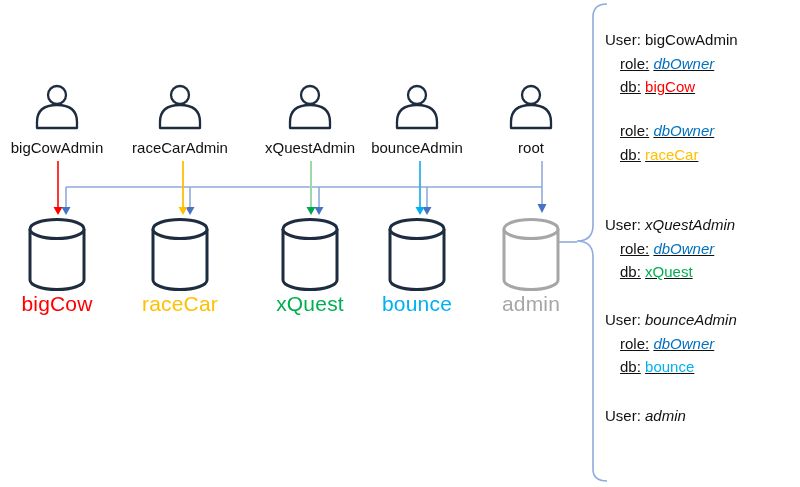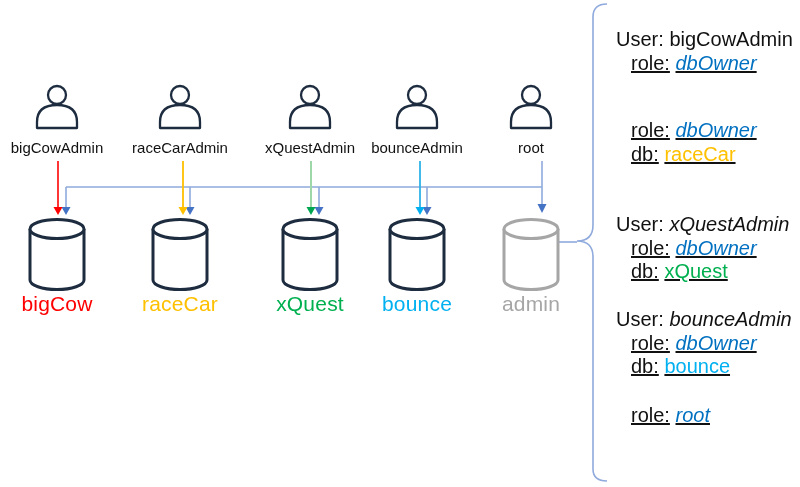--- a/index.html
+++ b/index.html
@@ -10,21 +10,21 @@
   .stage svg{position:absolute;left:0;top:0;}
   .user-label{
     position:absolute;top:139px;transform:translateX(-50%);
     font-size:15px;color:#111111;white-space:nowrap;text-align:center;
   }
   .db-label{
     position:absolute;top:292px;transform:translateX(-50%);
     font-size:21px;white-space:nowrap;text-align:center;letter-spacing:0.2px;
   }
   .panel{position:absolute;left:601px;top:0;width:199px;height:487px;}
-  .entry{position:absolute;left:15px;font-size:20px;color:#111111;line-height:23.5px;white-space:nowrap;}
+  .entry{position:absolute;left:4px;font-size:15px;color:#111111;line-height:23.5px;white-space:nowrap;}
   .entry .indent{padding-left:15px;text-decoration:underline;}
   .entry .lbl{margin-right:0.28em;}
   .role-val{font-style:italic;}
 </style>
 </head>
 <body>
 
 <div class="stage">
 
   <svg width="800" height="487" viewBox="0 0 800 487">
@@ -123,37 +123,38 @@
   <div class="db-label" style="left: 180px; color: rgb(255, 192, 0);">raceCar</div>
   <div class="db-label" style="left: 310px; color: rgb(0, 176, 80);">xQuest</div>
   <div class="db-label" style="left: 417px; color: rgb(0, 176, 240);">bounce</div>
   <div class="db-label" style="left: 531px; color: rgb(166, 166, 166);">admin</div>
 
   <div class="panel">
 
     <div class="entry" style="top:28px">
       <div><span class="lbl">User:</span><span style="font-style: normal;">bigCowAdmin</span></div>
       <div class="indent"><span class="lbl">role:</span><span class="role-val" style="color: rgb(0, 112, 192);">dbOwner</span></div>
+      <div class="indent"><span class="lbl">db:</span><span style="color: rgb(255, 0, 0);">bigCow</span></div>
     </div>
 
     <div class="entry" style="top:119px">
       <div class="indent"><span class="lbl">role:</span><span class="role-val" style="color: rgb(0, 112, 192);">dbOwner</span></div>
       <div class="indent"><span class="lbl">db:</span><span style="color: rgb(255, 192, 0);">raceCar</span></div>
     </div>
 
     <div class="entry" style="top:213px">
       <div><span class="lbl">User:</span><span style="font-style: italic;">xQuestAdmin</span></div>
       <div class="indent"><span class="lbl">role:</span><span class="role-val" style="color: rgb(0, 112, 192);">dbOwner</span></div>
       <div class="indent"><span class="lbl">db:</span><span style="color: rgb(0, 176, 80);">xQuest</span></div>
     </div>
 
     <div class="entry" style="top:308px">
       <div><span class="lbl">User:</span><span style="font-style: italic;">bounceAdmin</span></div>
       <div class="indent"><span class="lbl">role:</span><span class="role-val" style="color: rgb(0, 112, 192);">dbOwner</span></div>
       <div class="indent"><span class="lbl">db:</span><span style="color: rgb(0, 176, 240);">bounce</span></div>
     </div>
 
     <div class="entry" style="top:404px">
-      <div class="indent"><span class="lbl">role:</span><span class="role-val" style="color: rgb(0, 112, 192);">root</span></div>
+      <div><span class="lbl">User:</span><span style="font-style: italic;">admin</span></div>
     </div>
 
   </div>
 </div>
 
 </body></html>

